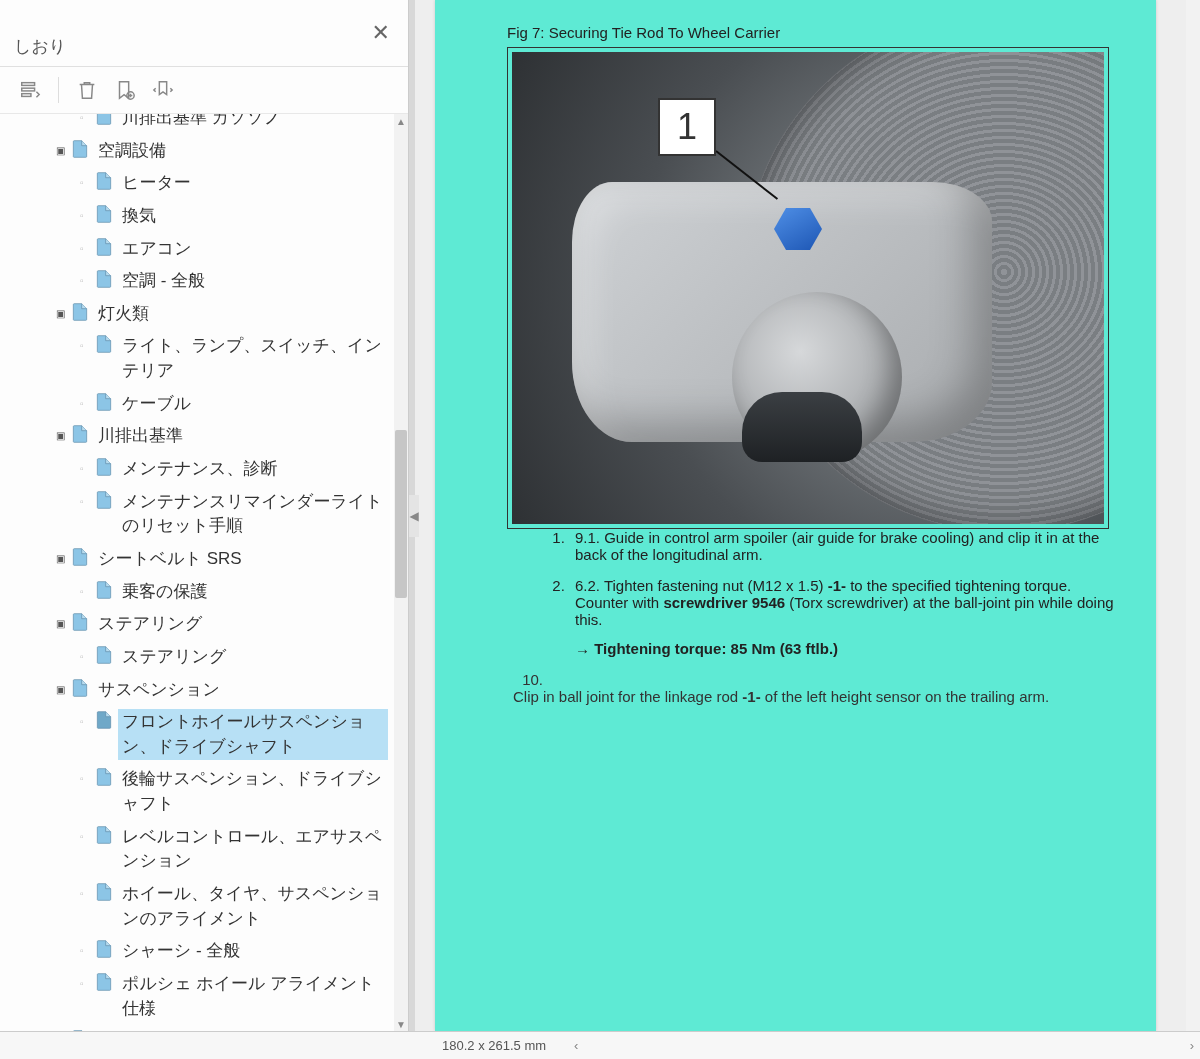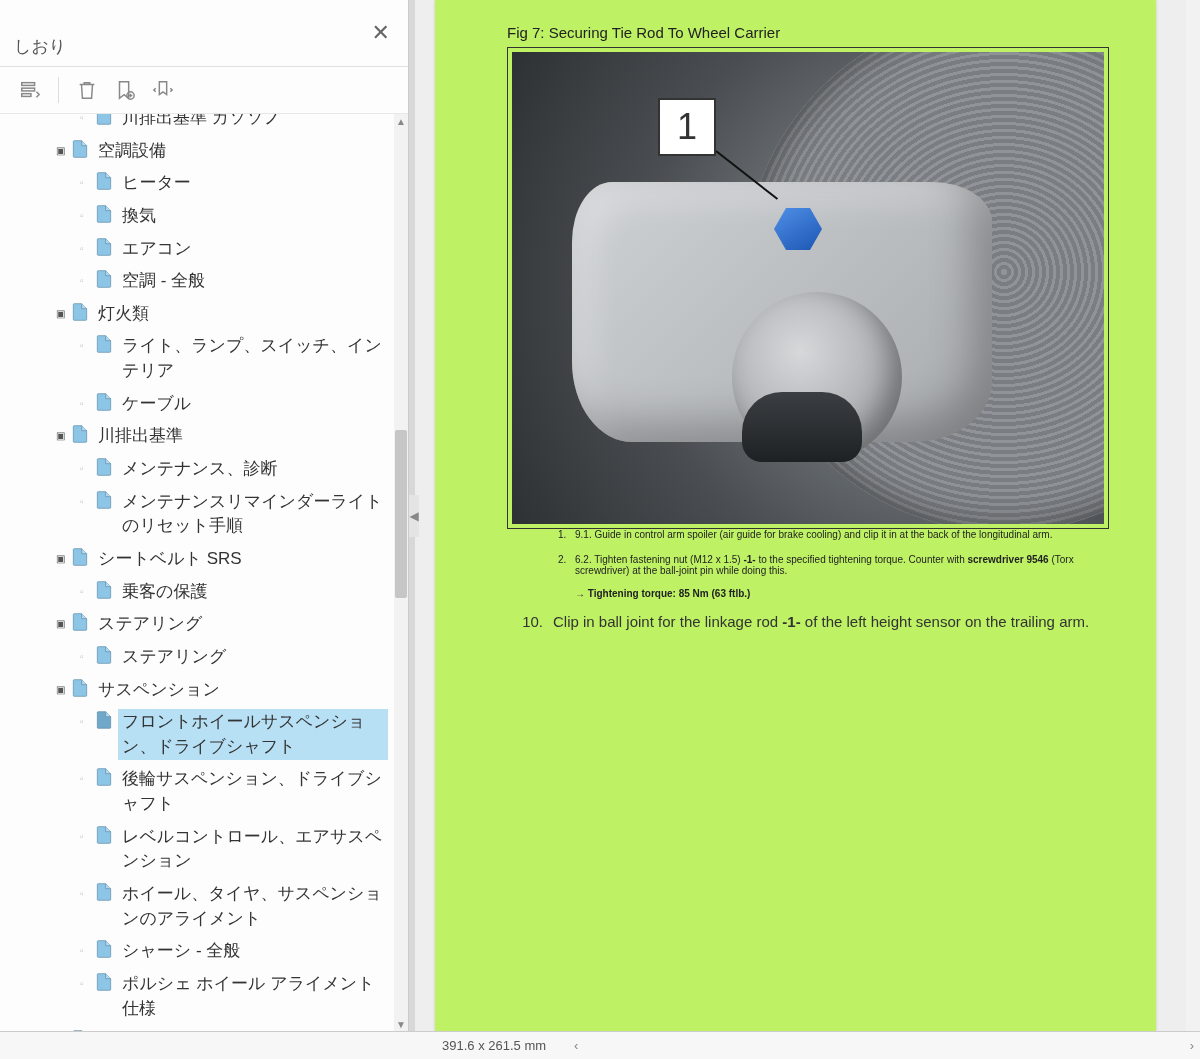--- a/index.html
+++ b/index.html
@@ -24,38 +24,38 @@
 .node .bk { width: 20px; height: 20px; margin-right: 4px; flex-shrink: 0; margin-top: 1px; }
 .node .label { flex: 1; padding: 1px 4px; word-break: break-all; }
 .node.selected .label { background: #b7e0f5; }
 .lvl-1 { padding-left: 44px; }
 .lvl-2 { padding-left: 68px; }
 .bk svg { width: 20px; height: 20px; }
 
 .content { flex: 1; background: #eee; display: flex; position: relative; }
 .content-inner-scroll { width: 6px; background: #d8d8d8; }
 .expander-handle { position: absolute; left: 0; top: 50%; transform: translateY(-50%); width: 10px; height: 42px; background: #e4e4e4; display: flex; align-items: center; justify-content: center; color: #888; font-size: 12px; }
-.page { background: #bef264; margin: 0px 30px 0 20px; flex: 1; padding: 24px 40px 20px 52px; box-shadow: 0 0 3px rgba(0,0,0,.15); overflow: hidden; }
+.page { background: #5eead4; margin: 0px 30px 0 20px; flex: 1; padding: 24px 40px 20px 52px; box-shadow: 0 0 3px rgba(0,0,0,.15); overflow: hidden; }
 .fig-caption { font-size: 15px; color: #222; margin-bottom: 6px; margin-left: 20px;}
 .fig-box { border: 1px solid #333; padding: 4px; width: 602px; margin-left: 20px; }
 .fig-img { width: 100%; height: 472px; position: relative; overflow: hidden; }
 
 .fig-img .bg { position: absolute; inset: 0; background: radial-gradient(circle at 72% 50%, #8a8f93 0%, #6c7175 34%, #4a4e52 62%, #2e3134 100%); }
 .fig-img .disc { position: absolute; right: -160px; top: -40px; width: 520px; height: 520px; border-radius: 50%; background: repeating-radial-gradient(circle, #909398 0 3px, #7a7e82 3px 7px); box-shadow: inset 0 0 40px rgba(0,0,0,.5); }
 .fig-img .arm { position: absolute; left: 60px; top: 130px; width: 420px; height: 260px; background: linear-gradient(135deg, #cfd2d5, #a8abae); border-radius: 40px 60px 80px 60px / 60px 40px 60px 80px; box-shadow: inset -20px -20px 40px rgba(0,0,0,.25), inset 20px 20px 30px rgba(255,255,255,.25); }
 .fig-img .knuckle { position: absolute; left: 220px; top: 240px; width: 170px; height: 170px; background: radial-gradient(circle at 40% 35%, #d6d8da, #8e9194); border-radius: 50%; box-shadow: inset -12px -12px 24px rgba(0,0,0,.3); }
 .fig-img .boot { position: absolute; left: 230px; top: 340px; width: 120px; height: 70px; background: linear-gradient(#3b3f43, #1e2124); border-radius: 40px 40px 20px 20px; }
 .fig-img .nut { position: absolute; left: 262px; top: 156px; width: 48px; height: 42px; background: linear-gradient(150deg, #4f8fe6, #1d56b4); clip-path: polygon(25% 0, 75% 0, 100% 50%, 75% 100%, 25% 100%, 0 50%); box-shadow: 0 2px 4px rgba(0,0,0,.4); }
 .fig-img .callout-box { position: absolute; left: 146px; top: 46px; width: 58px; height: 58px; background: #fff; border: 2px solid #333; display: flex; align-items: center; justify-content: center; font-size: 36px; font-weight: 400; }
 .fig-img .callout-line { position: absolute; left: 204px; top: 98px; width: 78px; height: 2px; background: #111; transform-origin: left center; transform: rotate(38deg); }
 .courtesy { font-size: 11px; color: #555; margin: 14px 0 24px 20px; }
-ol.steps { list-style: decimal; margin-left: 82px; font-size: 10px; color: #222; }
+ol.steps { list-style: decimal; margin-left: 82px; font-size: 15px; color: #222; }
 ol.steps > li { margin-bottom: 14px; padding-left: 6px; }
 .torque { margin-left: 0; margin-top: 12px; }
-.step10 { margin-left: 26px; font-size: 15px; display:flex; }
+.step10 { margin-left: 26px; font-size: 15px; display:flex;flex-direction:column; }
 .step10 .num { width: 30px; text-align:right; margin-right:10px;}
 
 .statusbar { height: 28px; border-top: 1px solid #ccc; background: #f7f7f7; display: flex; align-items: center; font-size: 13px; color: #555; }
 .statusbar .spacer-left { width: 430px; }
 .statusbar .dim { padding: 0 12px; }
 .statusbar .nav { margin-left: 10px; color: #888; cursor: pointer; padding: 0 6px; }
 .statusbar .flex { flex: 1; }
 </style>
 </head>
 <body>
@@ -326,17 +326,17 @@
         <span class="num">10.</span>
         <span><span>Clip in ball joint for the linkage rod </span><b>-1-</b><span>  of the left height sensor on the trailing arm.</span></span>
       </div>
     </div>
     <div style="width:14px;background:#f2f2f2;"></div>
   </div>
 </div>
 
 <div class="statusbar">
   <div class="spacer-left"></div>
-  <span class="dim">391.6 x 261.5 mm</span>
+  <span class="dim">180.2 x 261.5 mm</span>
   <span class="nav">‹</span>
   <span class="flex"></span>
   <span class="nav">›</span>
 </div>
 
 </body></html>

